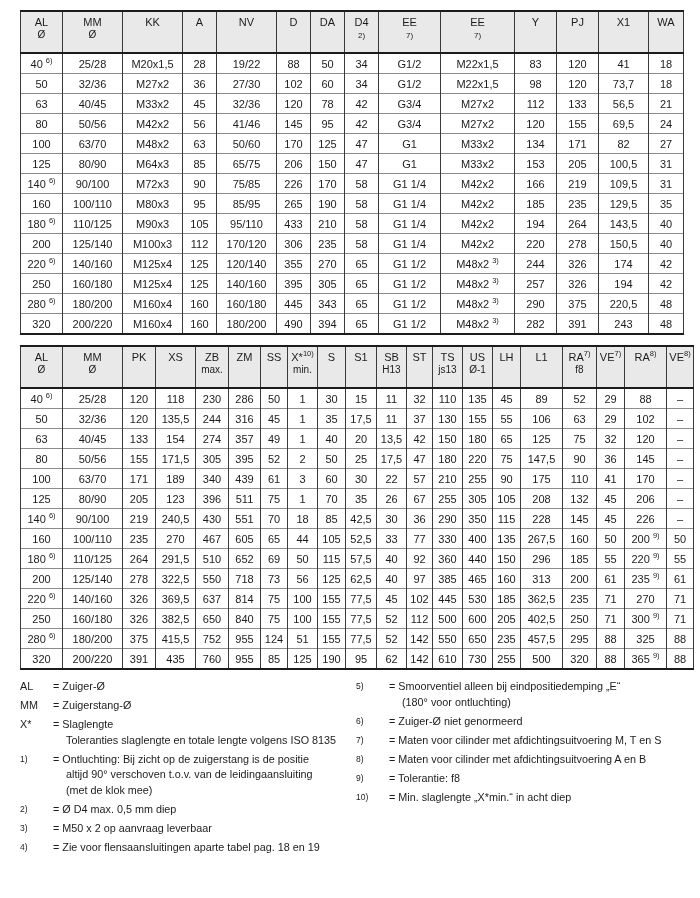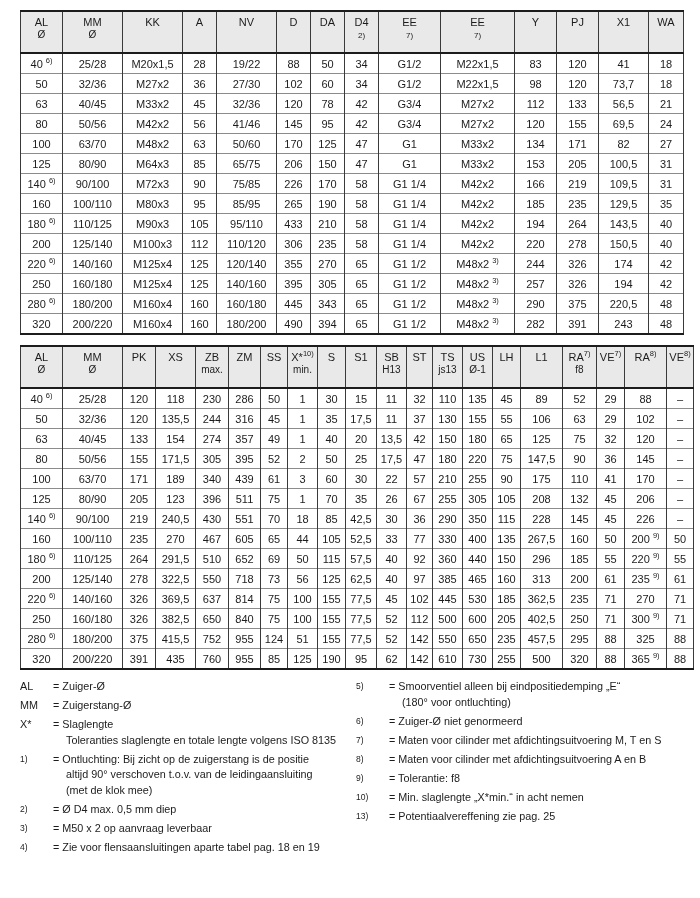--- a/index.html
+++ b/index.html
@@ -259,21 +259,21 @@
           <td>194</td>
           <td>264</td>
           <td>143,5</td>
           <td>40</td>
         </tr>
         <tr>
           <td>200</td>
           <td>125/140</td>
           <td>M100x3</td>
           <td>112</td>
-          <td>110/120</td>
+          <td>170/120</td>
           <td>306</td>
           <td>235</td>
           <td>58</td>
           <td>G1 1/4</td>
           <td>M42x2</td>
           <td>220</td>
           <td>278</td>
           <td>150,5</td>
           <td>40</td>
         </tr>
@@ -799,20 +799,16 @@
       <div class="fn-item">
         <span class="fn-label supnum">8)</span>
         <span class="fn-text">= Maten voor cilinder met afdichtingsuitvoering A en B</span>
       </div>
       <div class="fn-item">
         <span class="fn-label supnum">9)</span>
         <span class="fn-text">= Tolerantie: f8</span>
       </div>
       <div class="fn-item">
         <span class="fn-label supnum">10)</span>
-        <span class="fn-text">= Min. slaglengte „X*min.“ in acht nemen</span>
-      </div>
-      <div class="fn-item">
-        <span class="fn-label supnum">13)</span>
-        <span class="fn-text">= Potentiaalvereffening zie pag. 25</span>
+        <span class="fn-text">= Min. slaglengte „X*min.“ in acht diep</span>
       </div>
     </div>
 </div>
 
 </body></html>

